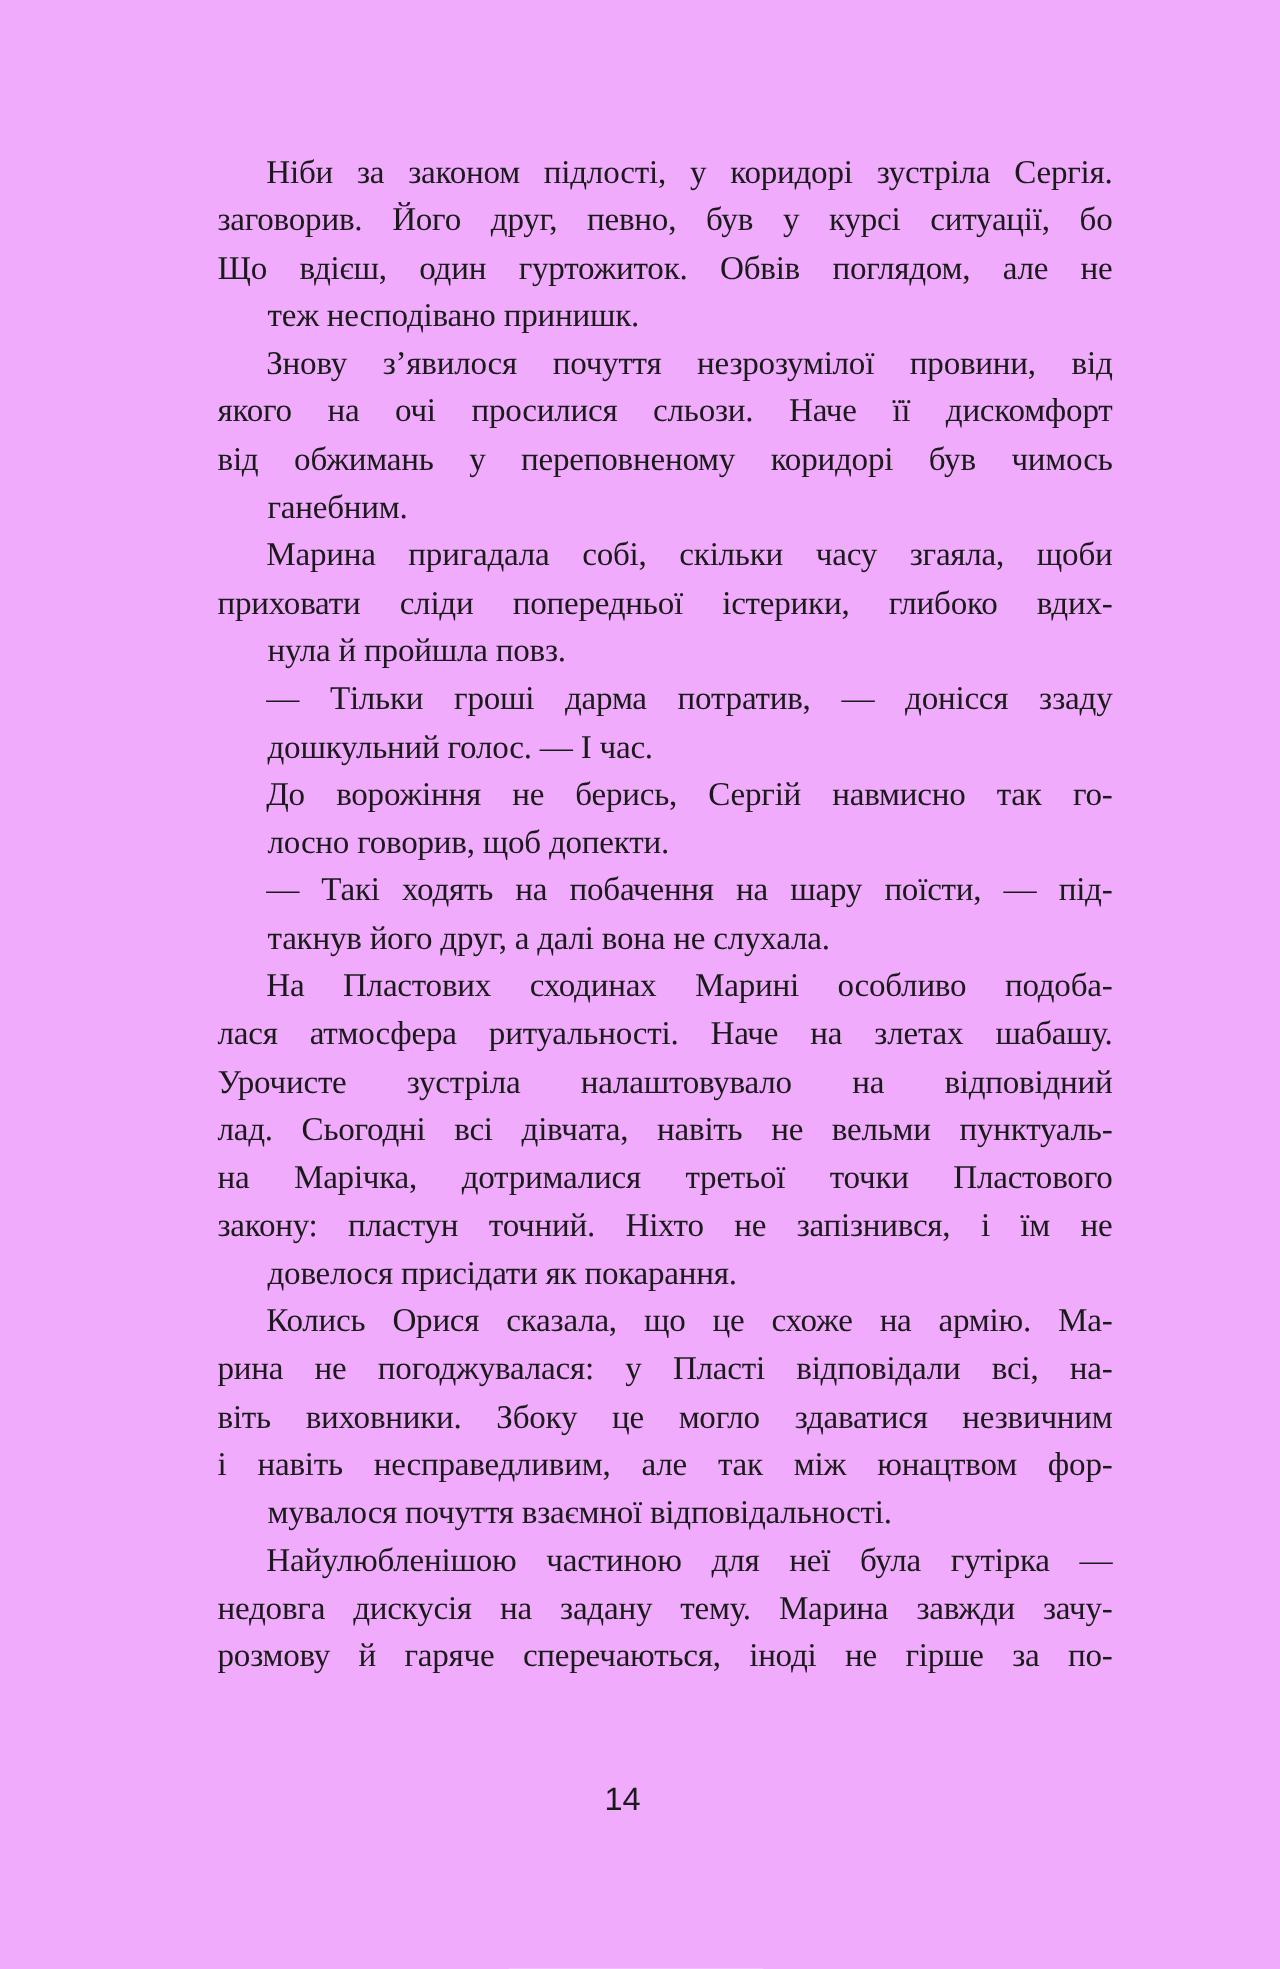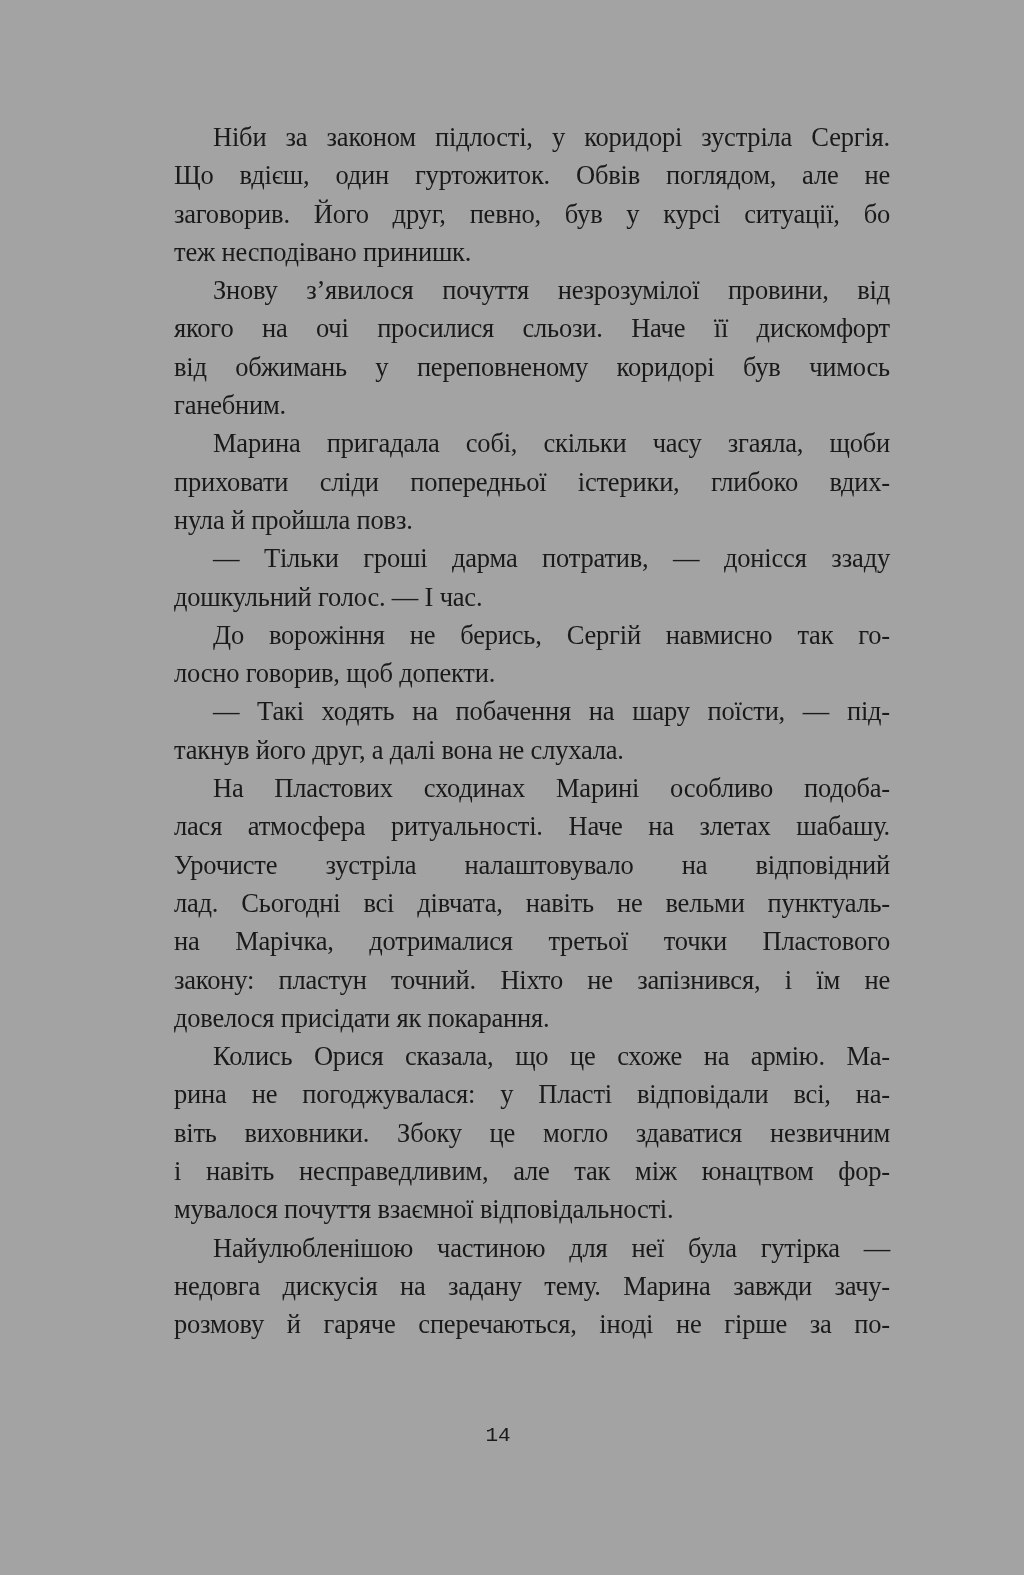--- a/index.html
+++ b/index.html
@@ -11,21 +11,21 @@
       width: 1024px;
       height: 1575px;
       position: relative;
       overflow: hidden;
     }
     .page {
       position: absolute;
       left: 0; top: 0;
       width: 1024px;
       height: 1575px;
-      background: #a3a3a3;
+      background: #f0abfc;
     }
     .text-block {
       position: absolute;
       left: 174px;
       top: 118px;
       width: 716px;
       font-family: "Liberation Serif", "DejaVu Serif", serif;
       font-size: 26.5px;
       line-height: 38.3px;
       color: #1a1a1a;
@@ -34,44 +34,45 @@
     .line {
       display: block;
       white-space: nowrap;
       text-align: justify;
       text-align-last: justify;
       height: 38.3px;
       overflow: visible;
     }
     .line.last {
       text-align-last: left;
+      margin-left: 40px;
     }
     .line.indent {
       padding-left: 39px;
     }
     .page-number {
       position: absolute;
       left: 0;
       width: 996px;
       top: 1424px;
       text-align: center;
-      font-family: Liberation Mono, monospace;
-      font-size: 21px;
+      font-family: Liberation Sans, sans-serif;
+      font-size: 26px;
       color: #1a1a1a;
     }
   </style>
 </head>
 <body>
 
 <div class="page">
   <div class="text-block">
 
     <span class="line indent">Ніби за законом підлості, у коридорі зустріла Сергія.</span>
+    <span class="line">заговорив. Його друг, певно, був у курсі ситуації, бо</span>
     <span class="line">Що вдієш, один гуртожиток. Обвів поглядом, але не</span>
-    <span class="line">заговорив. Його друг, певно, був у курсі ситуації, бо</span>
     <span class="line last">теж несподівано принишк.</span>
 
     <span class="line indent">Знову з’явилося почуття незрозумілої провини, від</span>
     <span class="line">якого на очі просилися сльози. Наче її дискомфорт</span>
     <span class="line">від обжимань у переповненому коридорі був чимось</span>
     <span class="line last">ганебним.</span>
 
     <span class="line indent">Марина пригадала собі, скільки часу згаяла, щоби</span>
     <span class="line">приховати сліди попередньої істерики, глибоко вдих-</span>
     <span class="line last">нула й пройшла повз.</span>

